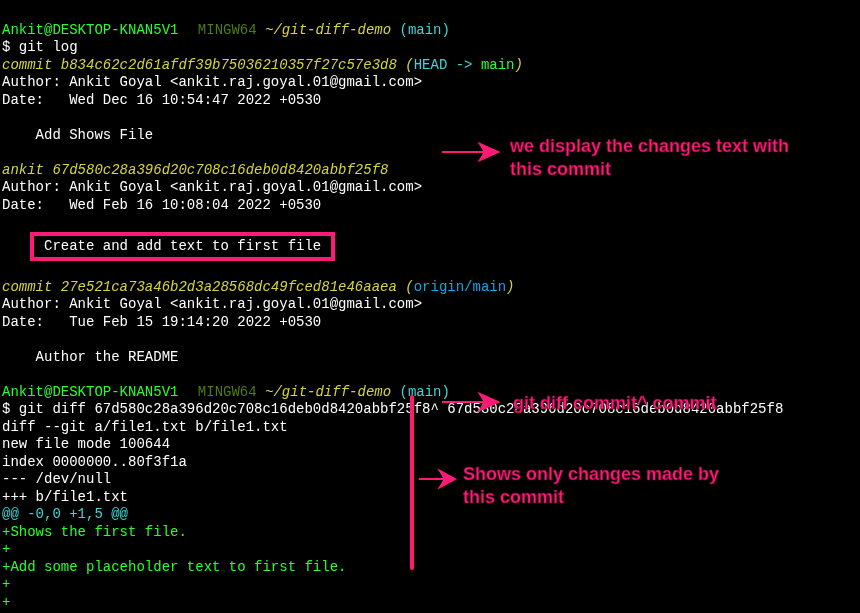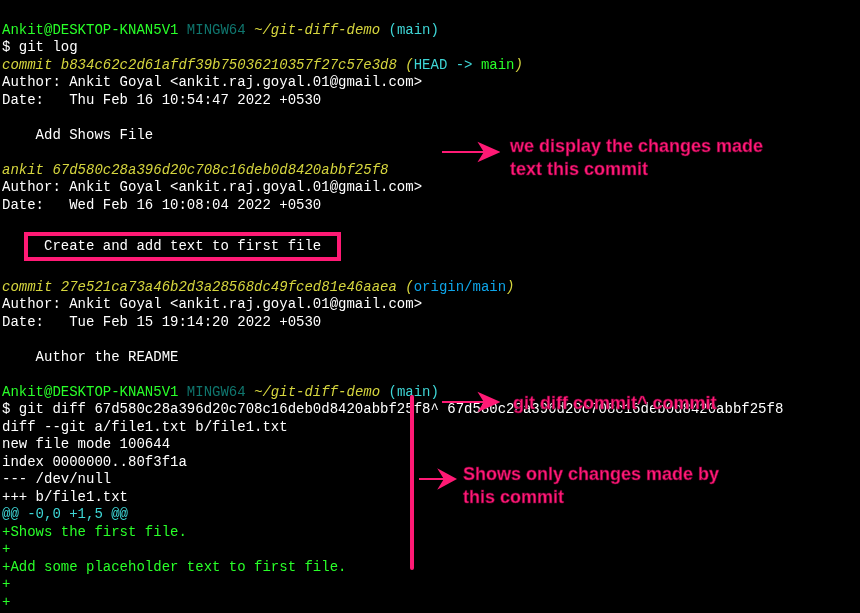--- a/index.html
+++ b/index.html
@@ -14,30 +14,30 @@
     overflow: hidden;
     position: relative;
     color: #fff;
   }
   .terminal {
     padding: 4px 2px;
     white-space: pre;
     position: relative;
   }
   .green { color: #29ff29; }
-  .magenta { color: #0f766e; }
+  .magenta { color: #4d7c0f; margin-left: 11px; }
   .yellow { color: #d6d63e; font-style: italic; }
   .cyan { color: #3ed6d6; }
   .white { color: #ffffff; }
   .red { color: #0ea5e9; }
   .highlight-box {
     border: 4px solid #ff1a75;
-    padding: 2px 16px;
+    padding: 2px 10px;
     display: inline-block;
-    margin-left: 22px;
+    margin-left: 28px;
   }
   .annotation {
     position: absolute;
     color: #ff1a75;
     font-family: Arial, Helvetica, sans-serif;
     font-weight: bold;
     font-size: 18px;
     -webkit-text-stroke: 0.5px #6a0033;
     text-shadow: 0 0 1px #6a0033;
     white-space: normal;
@@ -54,21 +54,21 @@
   }
 </style>
 </head>
 <body>
 
 <div class="terminal">
 <span class="green">Ankit@DESKTOP-KNAN5V1</span> <span class="magenta">MINGW64</span> <span class="yellow">~/git-diff-demo</span> <span class="cyan">(main)</span>
 <span class="white">$ git log</span>
 <span class="yellow">commit b834c62c2d61afdf39b75036210357f27c57e3d8 (</span><span class="cyan">HEAD -&gt; </span><span class="green">main</span><span class="yellow">)</span>
 <span class="white">Author: Ankit Goyal &lt;ankit.raj.goyal.01@gmail.com&gt;</span>
-<span class="white">Date:   Thu Feb 16 10:54:47 2022 +0530</span>
+<span class="white">Date:   Wed Dec 16 10:54:47 2022 +0530</span>
 
 <span class="white">    Add Shows File</span>
 
 <span class="yellow">ankit 67d580c28a396d20c708c16deb0d8420abbf25f8</span>
 <span class="white">Author: Ankit Goyal &lt;ankit.raj.goyal.01@gmail.com&gt;</span>
 <span class="white">Date:   Wed Feb 16 10:08:04 2022 +0530</span>
 
 <span class="highlight-box"><span class="white">Create and add text to first file</span></span>
 
 <span class="yellow">commit 27e521ca73a46b2d3a28568dc49fced81e46aaea (</span><span class="red">origin/main</span><span class="yellow">)</span>
@@ -90,21 +90,21 @@
 <span class="green">+Add some placeholder text to first file.</span>
 <span class="green">+</span>
 <span class="green">+</span>
 
    
 </div>
 
 <svg class="arrow" style="left:440px;top:140px;" width="60" height="24" viewBox="0 0 60 24">
   <path d="M2 12 L45 12 L40 4 L58 12 L40 20 L45 12" fill="#ff1a75" stroke="#ff1a75" stroke-width="2"></path>
 </svg>
-<div class="annotation" style="left:510px;top:135px;width:280px;">we display the changes made text this commit</div>
+<div class="annotation" style="left:510px;top:135px;width:280px;">we display the changes text with this commit</div>
 
 <svg class="arrow" style="left:440px;top:390px;" width="60" height="24" viewBox="0 0 60 24">
   <path d="M2 12 L45 12 L40 4 L58 12 L40 20 L45 12" fill="#ff1a75" stroke="#ff1a75" stroke-width="2"></path>
 </svg>
 <div class="annotation" style="left:513px;top:392px;width:260px;">git diff commit^ commit</div>
 
 <div class="vline" style="left:410px;top:395px;height:175px;"></div>
 
 <svg class="arrow" style="left:417px;top:467px;" width="40" height="24" viewBox="0 0 40 24">
   <path d="M2 12 L28 12 L23 4 L38 12 L23 20 L28 12" fill="#ff1a75" stroke="#ff1a75" stroke-width="2"></path>

